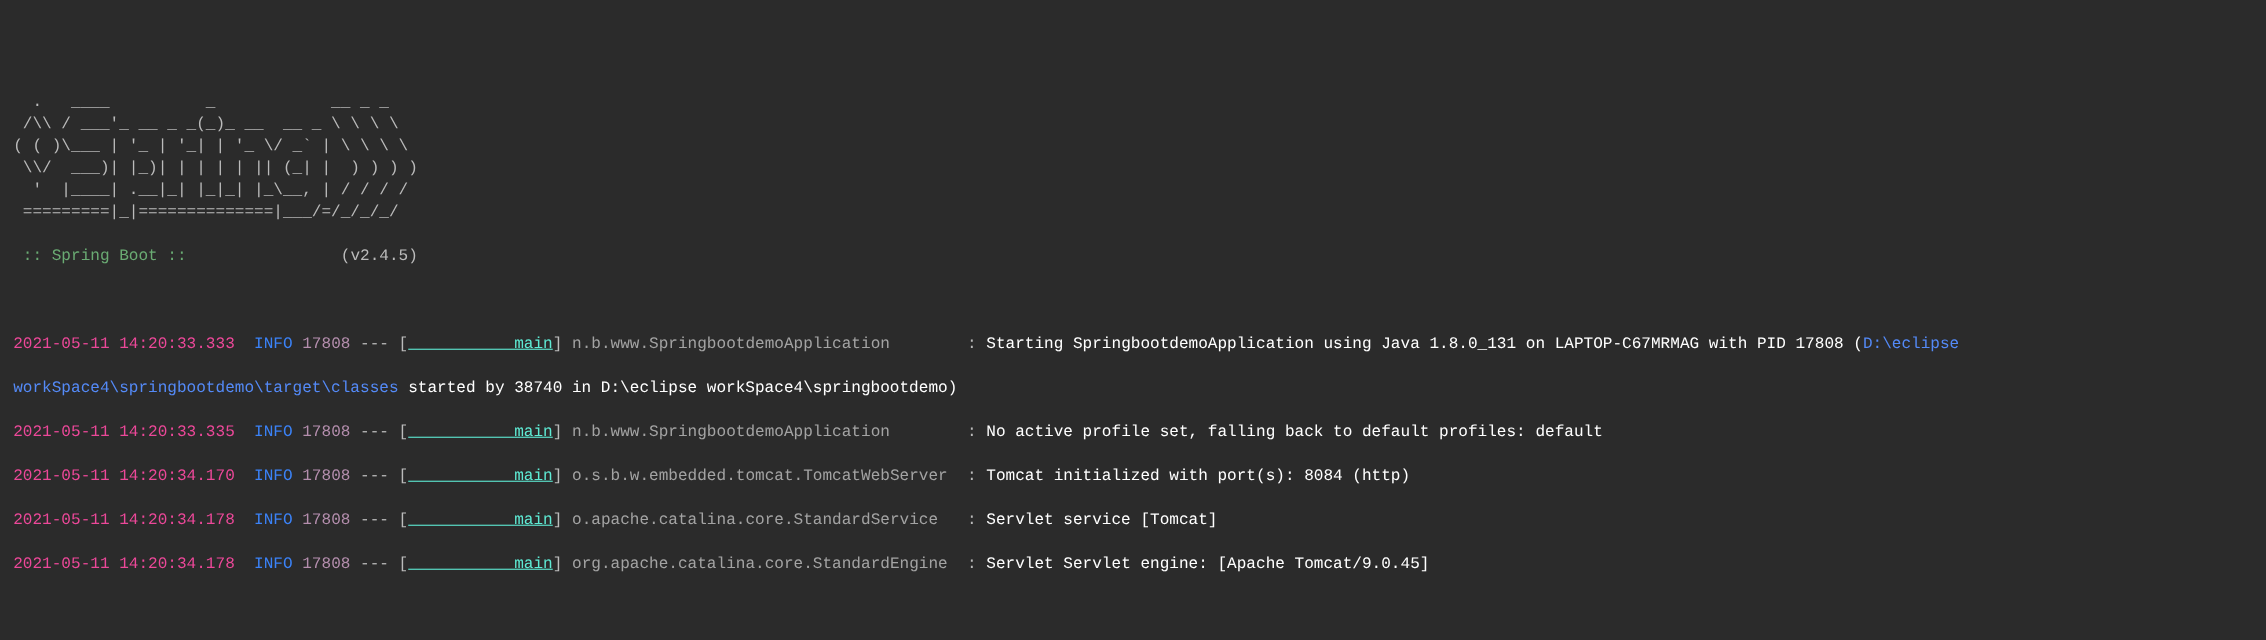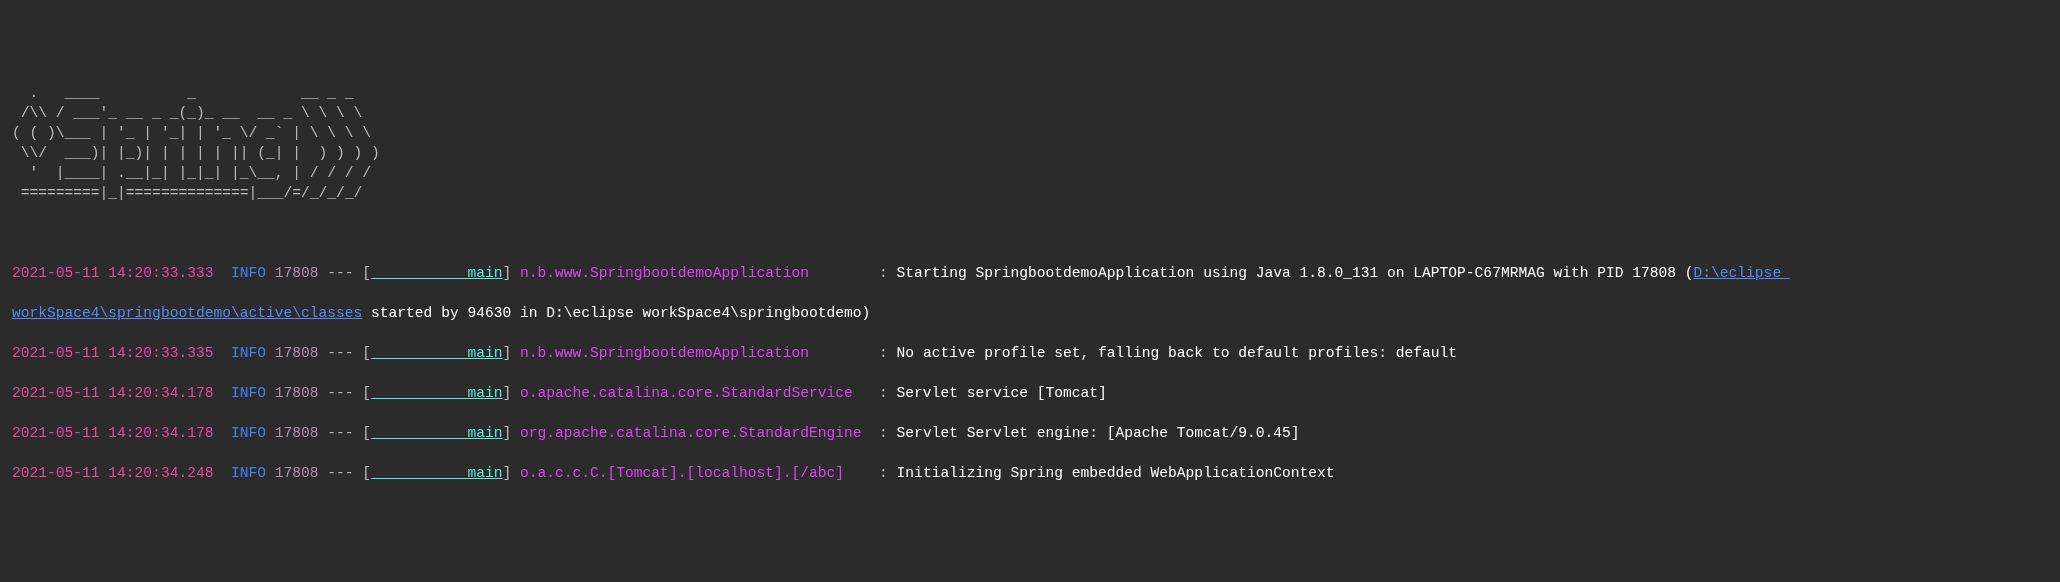--- a/index.html
+++ b/index.html
@@ -15,42 +15,43 @@
   }
   .wrap{ padding:3px 12px 0 12px; }
   .ascii{ color:#bbbbbb; }
   .spring{ color:#6aab73; }
   .version{ color:#bbbbbb; }
   .ts{ color:#ec4899; }
   .level{ color:#3b82f6; }
   .pid{ color:#b48ead; }
   .sep{ color:#bbbbbb; }
   .thread{ color:#5eead4;text-decoration:underline; }
-  .logger{ color:#d946ef; }
+  .logger{ color:#a3a3a3; }
   .msg{ color:#ffffff; }
-  .link{ color:#548af7; text-decoration:underline; cursor:pointer; }
+  .link{ color:#548af7; cursor:pointer; }
   .row{ display:block; }
 </style>
 </head>
 <body>
 <div class="wrap">
 
 <div class="ascii"><span>  .   ____          _            __ _ _</span>
 <span> /\\ / ___'_ __ _ _(_)_ __  __ _ \ \ \ \</span>
 <span>( ( )\___ | '_ | '_| | '_ \/ _` | \ \ \ \</span>
 <span> \\/  ___)| |_)| | | | | || (_| |  ) ) ) )</span>
 <span>  '  |____| .__|_| |_|_| |_\__, | / / / /</span>
 <span> =========|_|==============|___/=/_/_/_/</span></div>
+<div><span class="spring"> :: Spring Boot ::                </span><span class="version">(v2.4.5)</span></div>
 <div> </div>
 <div class="row"><span class="ts">2021-05-11 14:20:33.333</span>  <span class="level">INFO</span> <span class="pid">17808</span> <span class="sep">---</span> [<span class="thread">           main</span>] <span class="logger">n.b.www.SpringbootdemoApplication</span><span>       </span> : <span class="msg">Starting SpringbootdemoApplication using Java 1.8.0_131 on LAPTOP-C67MRMAG with PID 17808 (</span><span class="link">D:\eclipse </span></div>
-<div class="row"><span class="link">workSpace4\springbootdemo\active\classes</span><span class="msg"> started by 94630 in D:\eclipse workSpace4\springbootdemo)</span></div>
+<div class="row"><span class="link">workSpace4\springbootdemo\target\classes</span><span class="msg"> started by 38740 in D:\eclipse workSpace4\springbootdemo)</span></div>
 <div class="row"><span class="ts">2021-05-11 14:20:33.335</span>  <span class="level">INFO</span> <span class="pid">17808</span> <span class="sep">---</span> [<span class="thread">           main</span>] <span class="logger">n.b.www.SpringbootdemoApplication</span><span>       </span> : <span class="msg">No active profile set, falling back to default profiles: default</span></div>
+<div class="row"><span class="ts">2021-05-11 14:20:34.170</span>  <span class="level">INFO</span> <span class="pid">17808</span> <span class="sep">---</span> [<span class="thread">           main</span>] <span class="logger">o.s.b.w.embedded.tomcat.TomcatWebServer</span><span> </span> : <span class="msg">Tomcat initialized with port(s): 8084 (http)</span></div>
 <div class="row"><span class="ts">2021-05-11 14:20:34.178</span>  <span class="level">INFO</span> <span class="pid">17808</span> <span class="sep">---</span> [<span class="thread">           main</span>] <span class="logger">o.apache.catalina.core.StandardService</span><span>  </span> : <span class="msg">Servlet service [Tomcat]</span></div>
 <div class="row"><span class="ts">2021-05-11 14:20:34.178</span>  <span class="level">INFO</span> <span class="pid">17808</span> <span class="sep">---</span> [<span class="thread">           main</span>] <span class="logger">org.apache.catalina.core.StandardEngine</span><span> </span> : <span class="msg">Servlet Servlet engine: [Apache Tomcat/9.0.45]</span></div>
-<div class="row"><span class="ts">2021-05-11 14:20:34.248</span>  <span class="level">INFO</span> <span class="pid">17808</span> <span class="sep">---</span> [<span class="thread">           main</span>] <span class="logger">o.a.c.c.C.[Tomcat].[localhost].[/abc]</span><span>   </span> : <span class="msg">Initializing Spring embedded WebApplicationContext</span></div>
 
 
 
 
 
 
 
 
 </div>
 

